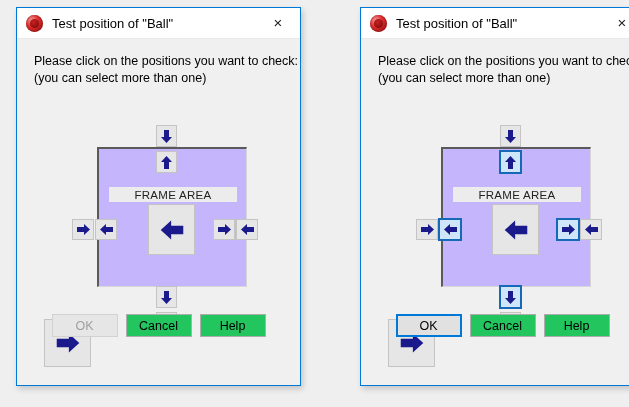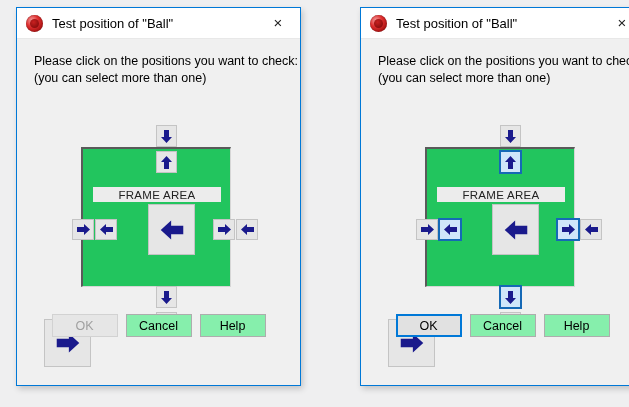--- a/index.html
+++ b/index.html
@@ -78,25 +78,25 @@
     top:14px;
     font-size:12.5px;
     color:#000;
     line-height:17px;
     white-space:nowrap;
   }
 
   
   .frame{
     position:absolute;
-    left:64px;
+    left:80px;
     top:108px;
     width:150px;
     height:140px;
-    background:#22c55e;
+    background:#c4b5fd;
     border-left:2px solid #5a5a5a;
     border-top:2px solid #5a5a5a;
     border-right:1px solid #d6d6d6;
     border-bottom:1px solid #d6d6d6;
     box-sizing:border-box;
   }
   .frame-label{
     position:absolute;
     left:10px;
     top:38px;
@@ -136,21 +136,21 @@
     bottom:12px;
     display:flex;
     justify-content:center;
     gap:8px;
   }
   .btn{
     width:66px;
     height:23px;
     font-size:12.5px;
     color:#000;
-    background:#86efac;
+    background:#22c55e;
     border:1px solid #adadad;
     display:flex;align-items:center;justify-content:center;
     box-sizing:border-box;
   }
   .btn.disabled{
     color:#a0a0a0;
     background:#e6e6e6;
     border:1px solid #d2d2d2;
   }
   .btn.default{

